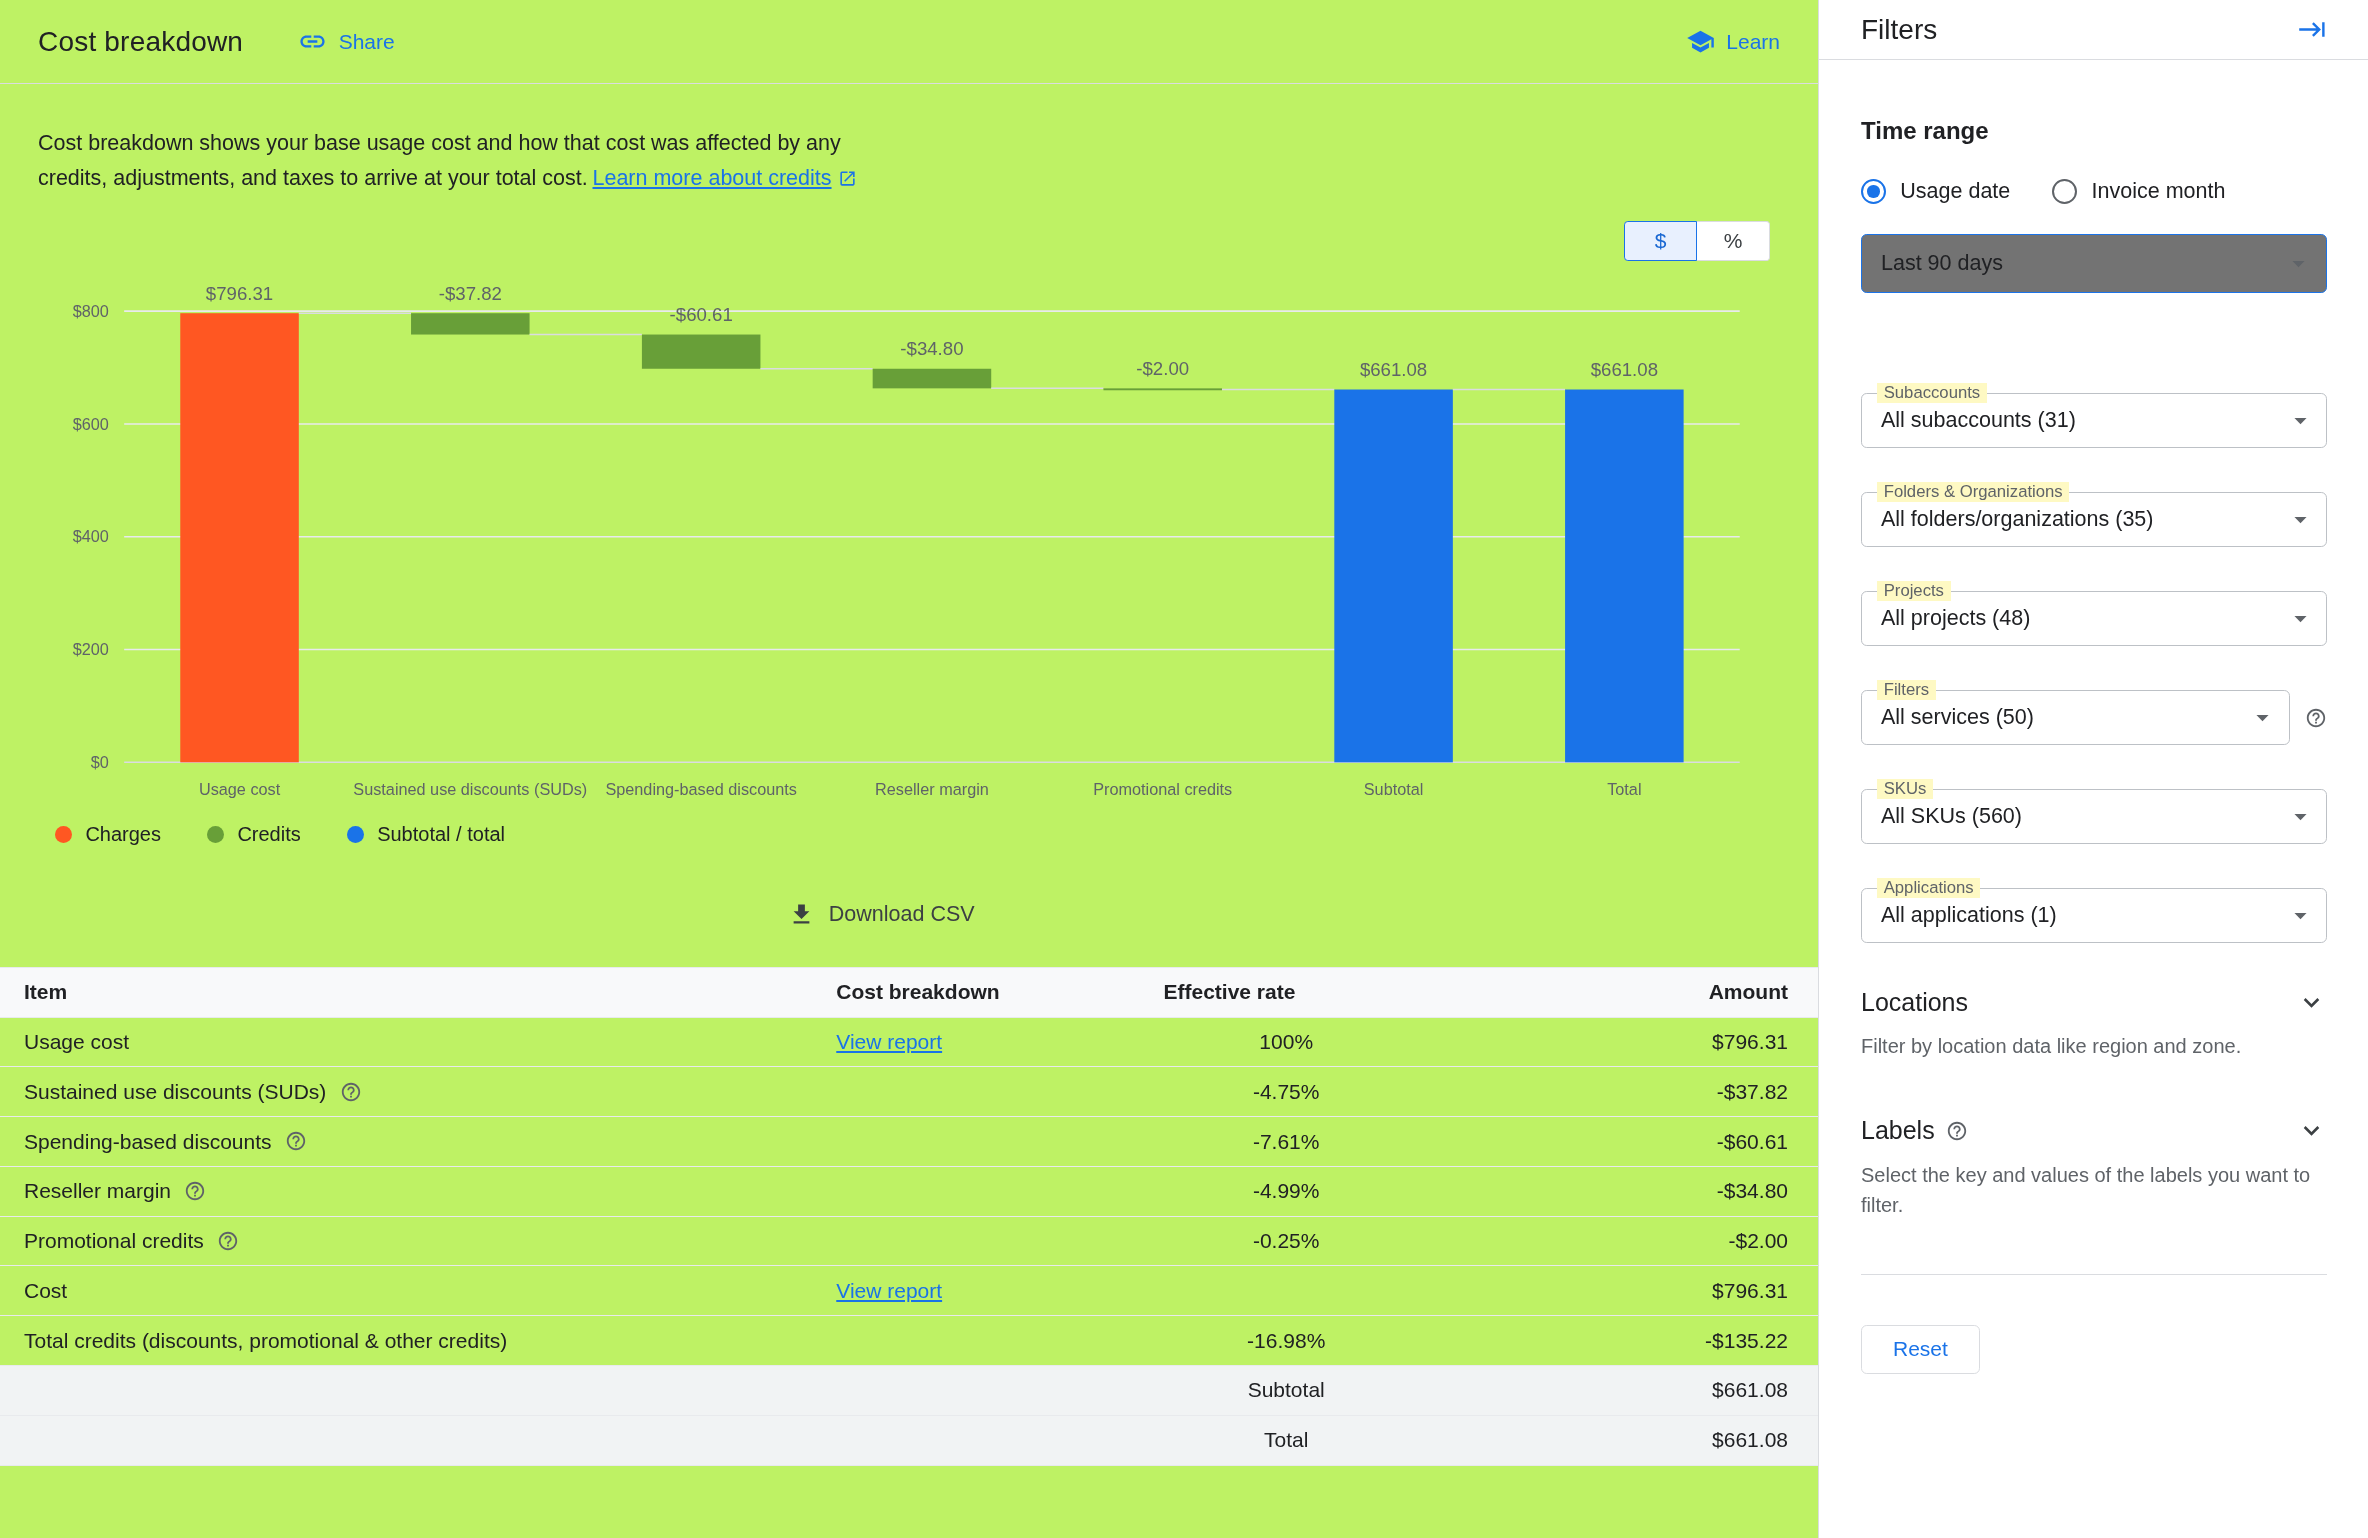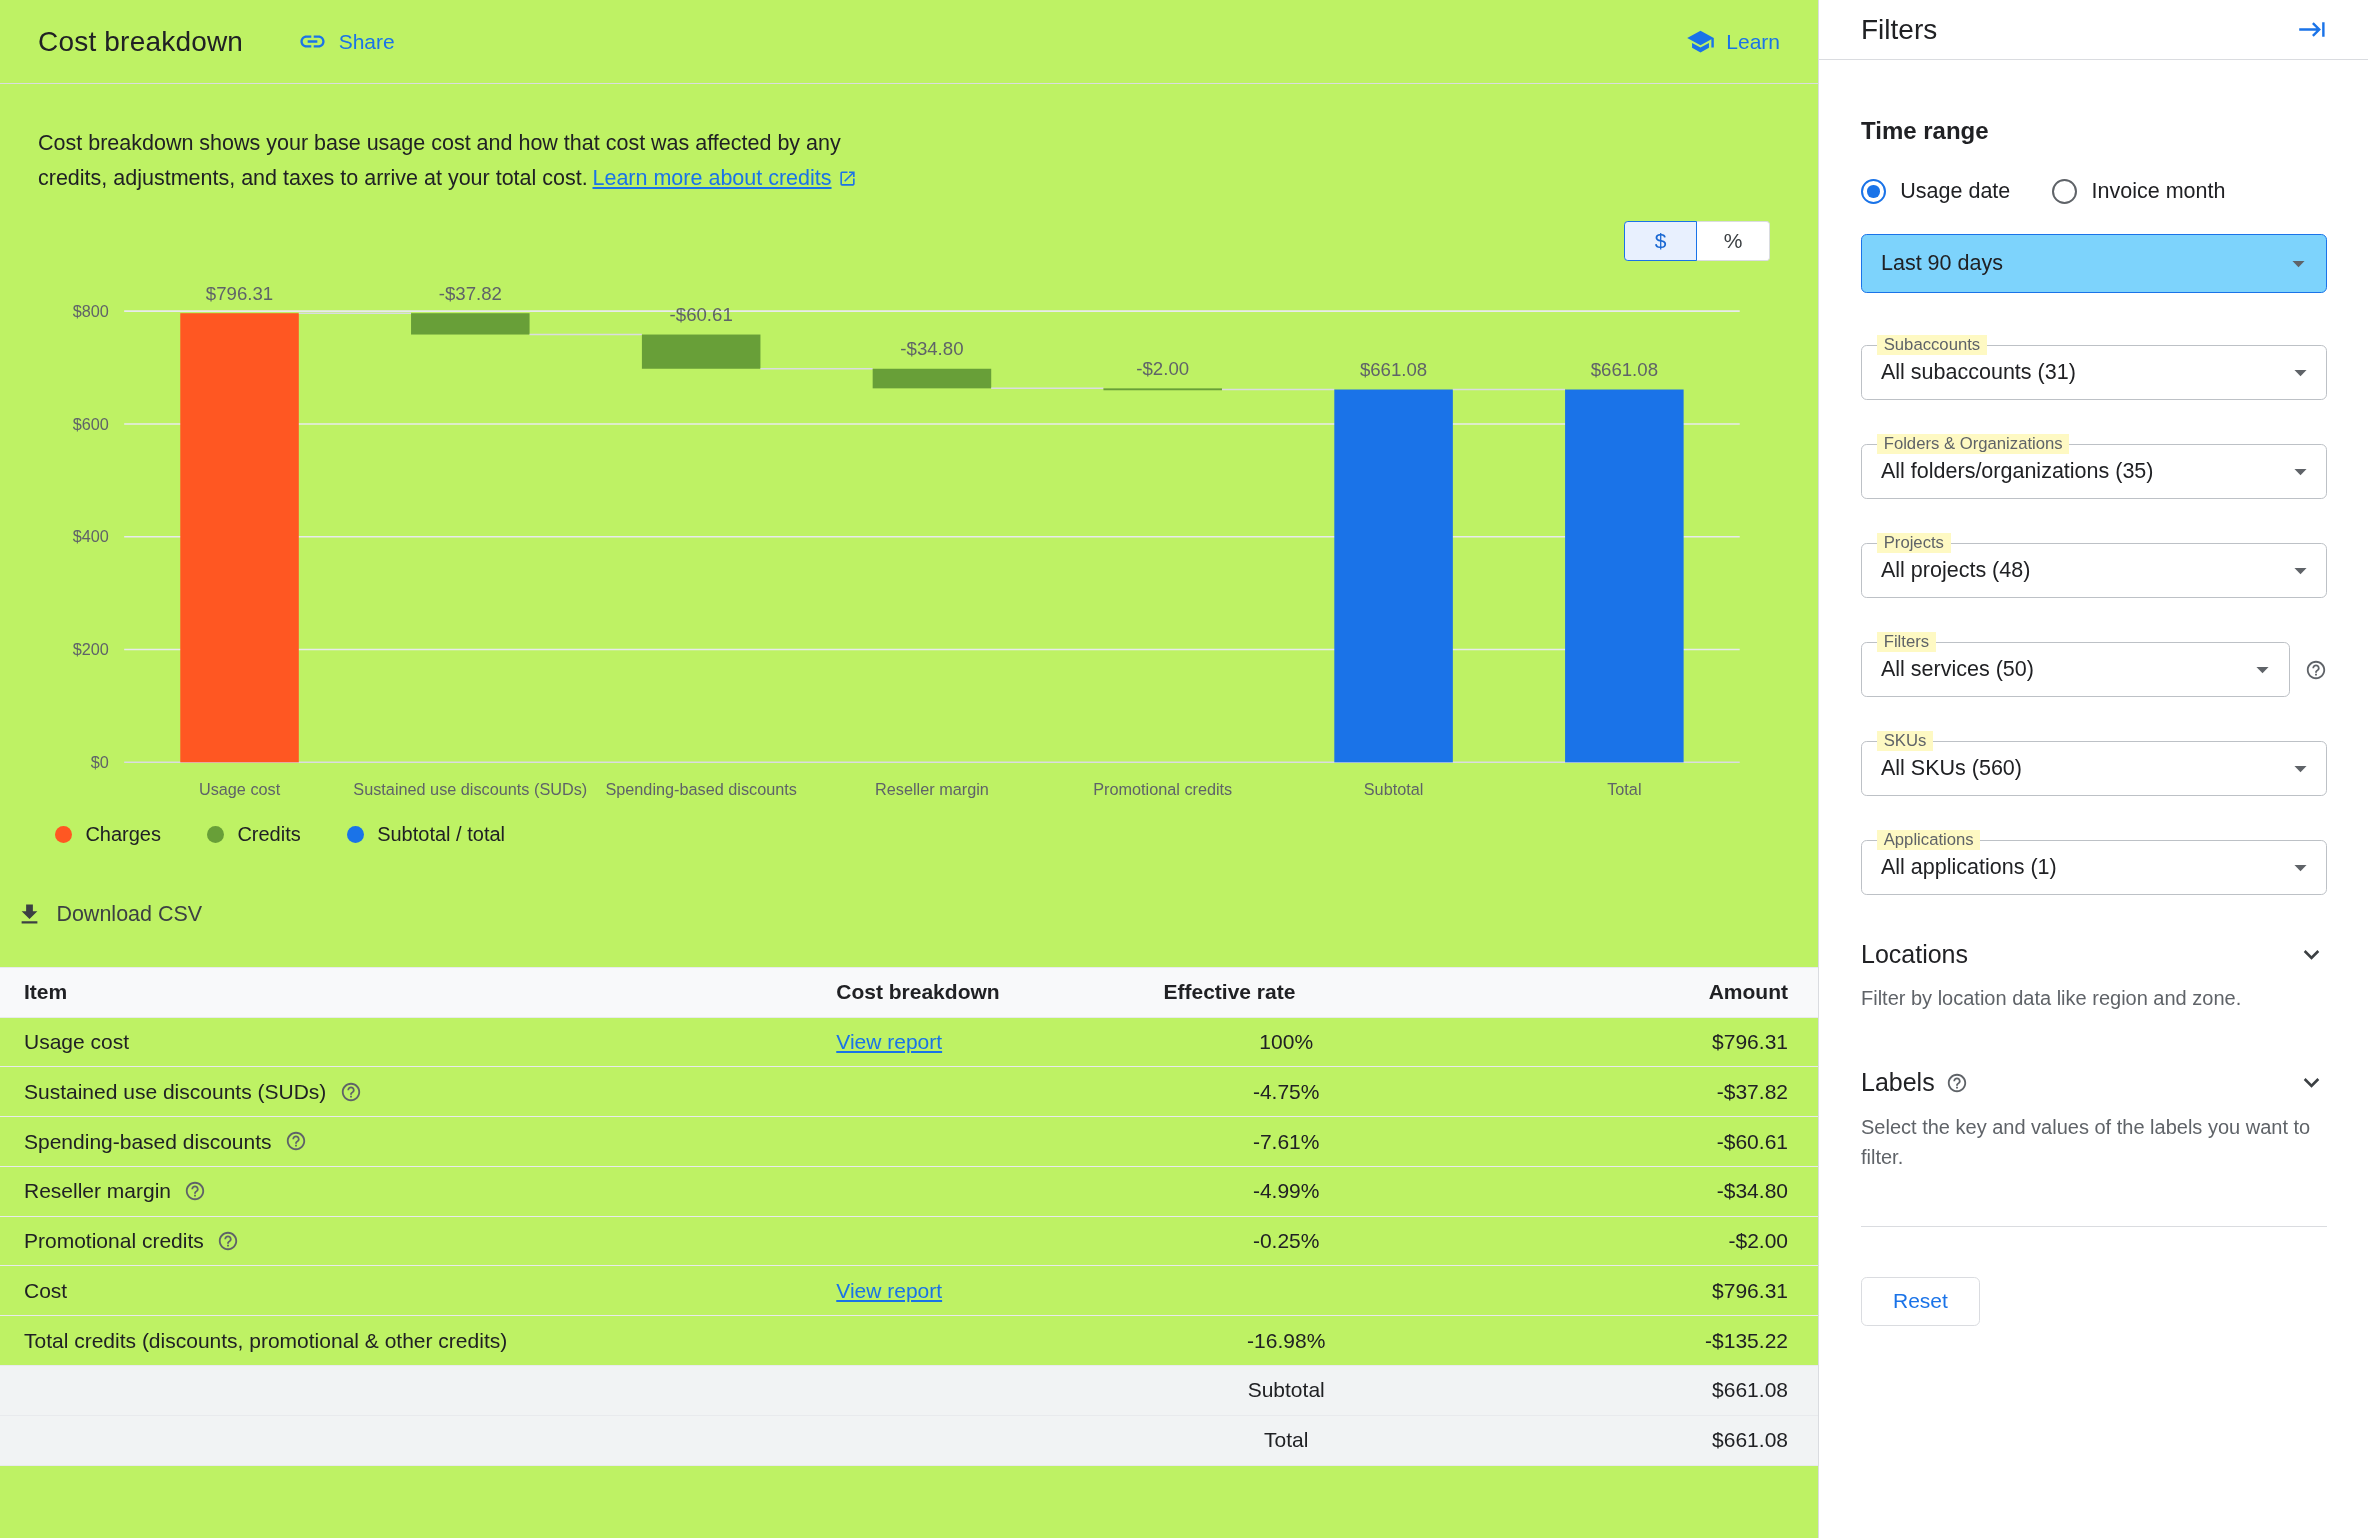--- a/index.html
+++ b/index.html
@@ -30,21 +30,21 @@
   #chart-svg{width:1780px;height:553px;display:block}
   .tick{font-size:17px;fill:#5F6368}
   .vlabel{font-size:19.5px;fill:#5F6368}
   .clabel{font-size:17px;fill:#5F6368}
 
   .legend{display:flex;align-items:center;gap:46px;margin:5.7px 0 0 55px}
   .legend-item{display:flex;align-items:center;gap:13.4px;cursor:pointer}
   .legend-dot{width:17px;height:17px;border-radius:50%;flex:0 0 auto}
   .legend-label{font-size:20px;color:#202124}
 
-  .download-row{display:flex;justify-content:flex-start;margin:55px 71px 23px 16px}
+  .download-row{display:flex;justify-content:center;margin:55px 71px 23px 16px}
   .download-btn{display:inline-flex;align-items:center;gap:13.4px;background:none;border:none;font-size:21.5px;font-weight:500;color:#3C4043;cursor:pointer;font-family:inherit}
 
   .cost-table{width:100%;border-collapse:collapse;font-size:21px;margin-top:15.3px}
   .cost-table th{font-weight:700;font-size:21px;color:#202124;text-align:left}
   .cost-table th,.cost-table td{padding:12.4px 0;border-top:1px solid #E8EAED;vertical-align:middle}
   thead tr{background:#F8F9FA}
   tr.shaded{background:#F1F3F4}
   tbody tr:last-child td{border-bottom:1px solid #E8EAED}
   .c1{padding-left:24px !important;padding-right:19px !important}
   .c3{text-align:center}
@@ -58,21 +58,21 @@
   .filters-header{height:60px;flex:0 0 auto;display:flex;align-items:center;justify-content:space-between;padding:0 42px;border-bottom:1px solid #DADCE0}
   .filters-title{font-size:28px;font-weight:400}
   .collapse-btn{cursor:pointer}
   .filters-body{padding:57px 42px 0}
   .tr-heading{font-size:24px;font-weight:700;margin-bottom:34px;color:#202124}
   .radio-row{display:flex;align-items:center;gap:42px;margin-bottom:30px}
   .radio-item{display:flex;align-items:center;gap:14.3px;font-size:21.5px;cursor:pointer}
   .radio-outer{width:25px;height:25px;border:2.4px solid #5F6368;border-radius:50%;display:flex;align-items:center;justify-content:center;flex:0 0 auto;background:#fff}
   .radio-outer.sel{border-color:#1A73E8}
   .radio-inner{width:12.4px;height:12.4px;border-radius:50%;background:#1A73E8}
-  .time-select{height:59px;border:1.9px solid #1A73E8;border-radius:5.7px;display:flex;align-items:center;padding:0 13.4px 0 19px;cursor:pointer;margin-bottom:52px;background:#7dd3fc}
+  .time-select{height:59px;border:1.9px solid #1A73E8;border-radius:5.7px;display:flex;align-items:center;padding:0 13.4px 0 19px;cursor:pointer;margin-bottom:100px;background:#737373}
   .ts-value{flex:1;font-size:21.5px;color:#202124}
   .dd-list{}
   .dd-row{display:flex;align-items:center;gap:15.3px;margin-bottom:44px}
   .dropdown{position:relative;flex:1;height:55px;border:1px solid #BDC1C6;border-radius:5.7px;display:flex;align-items:center;padding:0 11.5px 0 19px;cursor:pointer;background:#fff}
   .dd-label{position:absolute;top:-11.5px;left:15px;background:#fef9c3;padding:0 6.7px;font-size:16.7px;color:#5F6368;white-space:nowrap}
   .dd-value{flex:1;font-size:21.5px;color:#202124;white-space:nowrap;overflow:hidden}
   .sections{margin-top:23px}
   .section{margin-bottom:54px}
   .section-head{display:flex;align-items:center;gap:11.5px;cursor:pointer}
   .section-title{font-size:25px;color:#202124}

